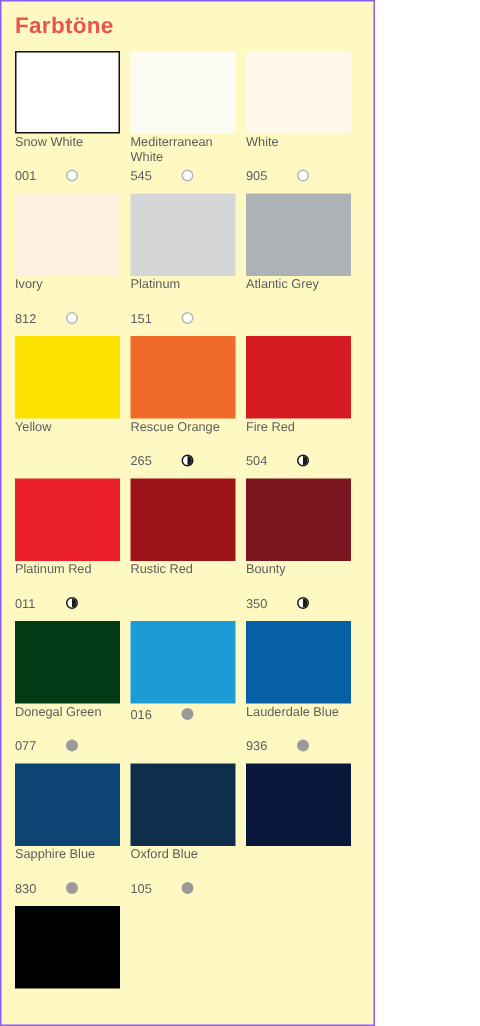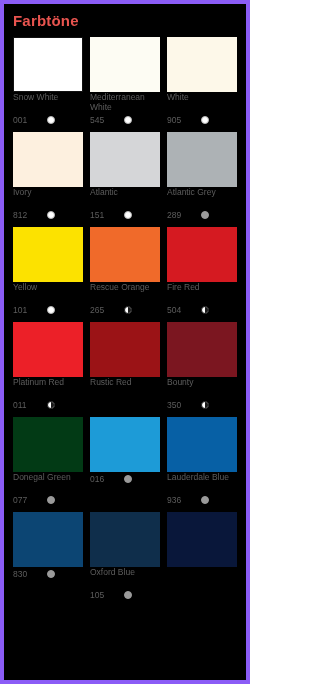--- a/index.html
+++ b/index.html
@@ -12,22 +12,22 @@
     background: #ffffff;
     font-family: "Liberation Sans", sans-serif;
     overflow: hidden;
   }
 
   #palette-panel {
     position: relative;
     width: 250px;
     height: 684px;
     box-sizing: border-box;
-    background: #000000;
-    border: 4px solid #8b5cf6;
+    background: #fef9c3;
+    border: 1px solid #8b5cf6;
     padding: 0;
   }
 
   #panel-title {
     font-size: 15px;
     font-weight: bold;
     color: #e8544f;
     letter-spacing: 0.2px;
     padding: 9px 0 7px 9px;
     line-height: 1.1;
@@ -146,41 +146,33 @@
       <div class="swatch-cell">
         <div class="swatch-chip" style="background: rgb(253, 240, 223);"></div>
         <div class="swatch-name">Ivory</div>
         <div class="swatch-meta">
           <span class="swatch-code">812</span>
           <span class="coverage-dot open"></span>
         </div>
       </div>
       <div class="swatch-cell">
         <div class="swatch-chip" style="background: rgb(213, 214, 216);"></div>
-        <div class="swatch-name">Atlantic</div>
+        <div class="swatch-name">Platinum</div>
         <div class="swatch-meta">
           <span class="swatch-code">151</span>
           <span class="coverage-dot open"></span>
         </div>
       </div>
       <div class="swatch-cell">
         <div class="swatch-chip" style="background: rgb(173, 178, 181);"></div>
         <div class="swatch-name">Atlantic Grey</div>
-        <div class="swatch-meta">
-          <span class="swatch-code">289</span>
-          <span class="coverage-dot full"></span>
-        </div>
       </div>
       <div class="swatch-cell">
         <div class="swatch-chip" style="background: rgb(252, 226, 0);"></div>
         <div class="swatch-name">Yellow</div>
-        <div class="swatch-meta">
-          <span class="swatch-code">101</span>
-          <span class="coverage-dot open"></span>
-        </div>
       </div>
       <div class="swatch-cell">
         <div class="swatch-chip" style="background: rgb(240, 106, 42);"></div>
         <div class="swatch-name">Rescue Orange</div>
         <div class="swatch-meta">
           <span class="swatch-code">265</span>
           <span class="coverage-dot half"></span>
         </div>
       </div>
       <div class="swatch-cell">
@@ -229,20 +221,21 @@
       <div class="swatch-cell">
         <div class="swatch-chip" style="background: rgb(7, 96, 165);"></div>
         <div class="swatch-name">Lauderdale Blue</div>
         <div class="swatch-meta">
           <span class="swatch-code">936</span>
           <span class="coverage-dot full"></span>
         </div>
       </div>
       <div class="swatch-cell">
         <div class="swatch-chip" style="background: rgb(12, 69, 115);"></div>
+        <div class="swatch-name">Sapphire Blue</div>
         <div class="swatch-meta">
           <span class="swatch-code">830</span>
           <span class="coverage-dot full"></span>
         </div>
       </div>
       <div class="swatch-cell">
         <div class="swatch-chip" style="background: rgb(15, 46, 75);"></div>
         <div class="swatch-name">Oxford Blue</div>
         <div class="swatch-meta">
           <span class="swatch-code">105</span>

